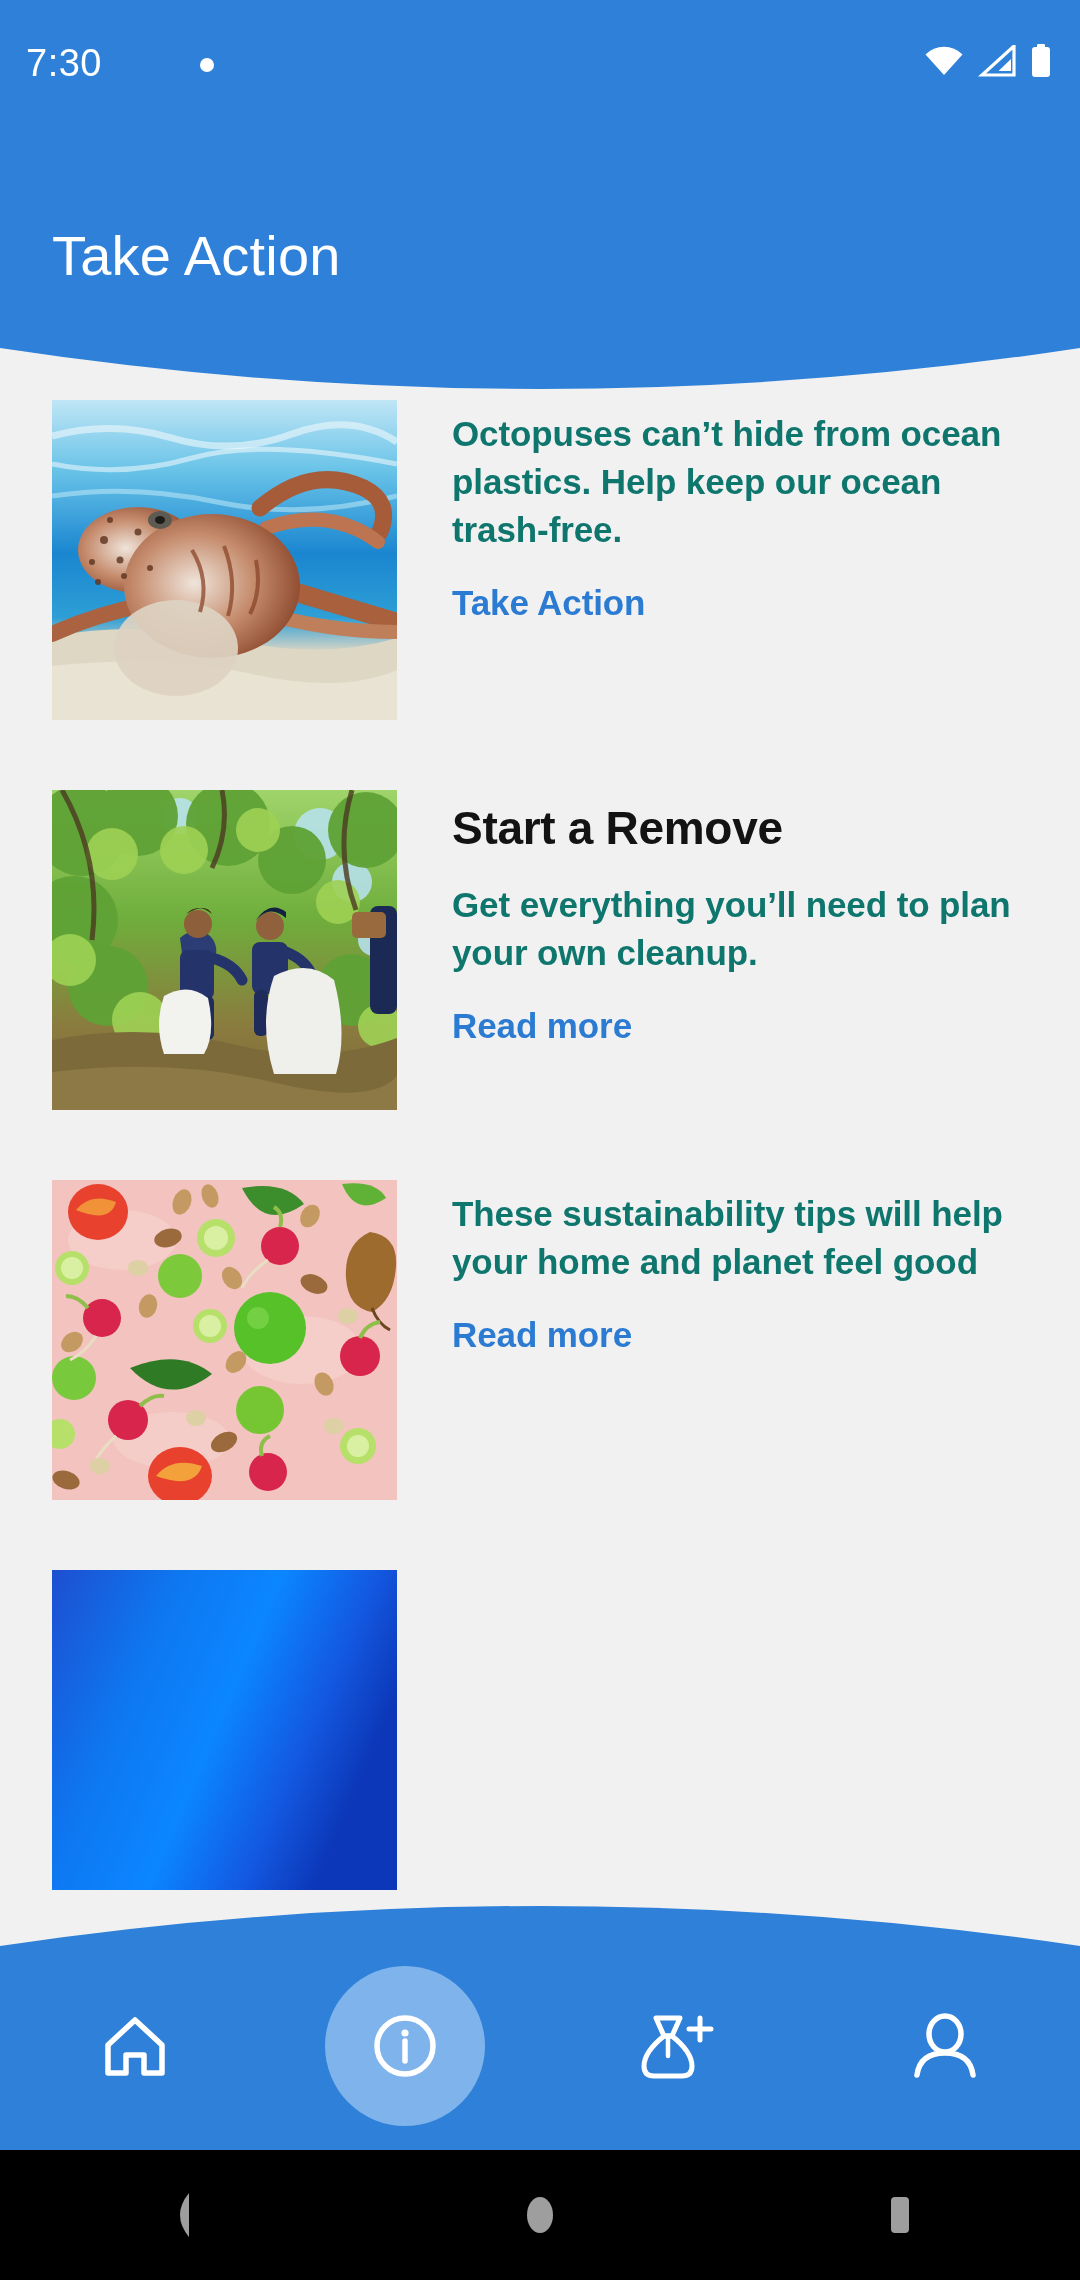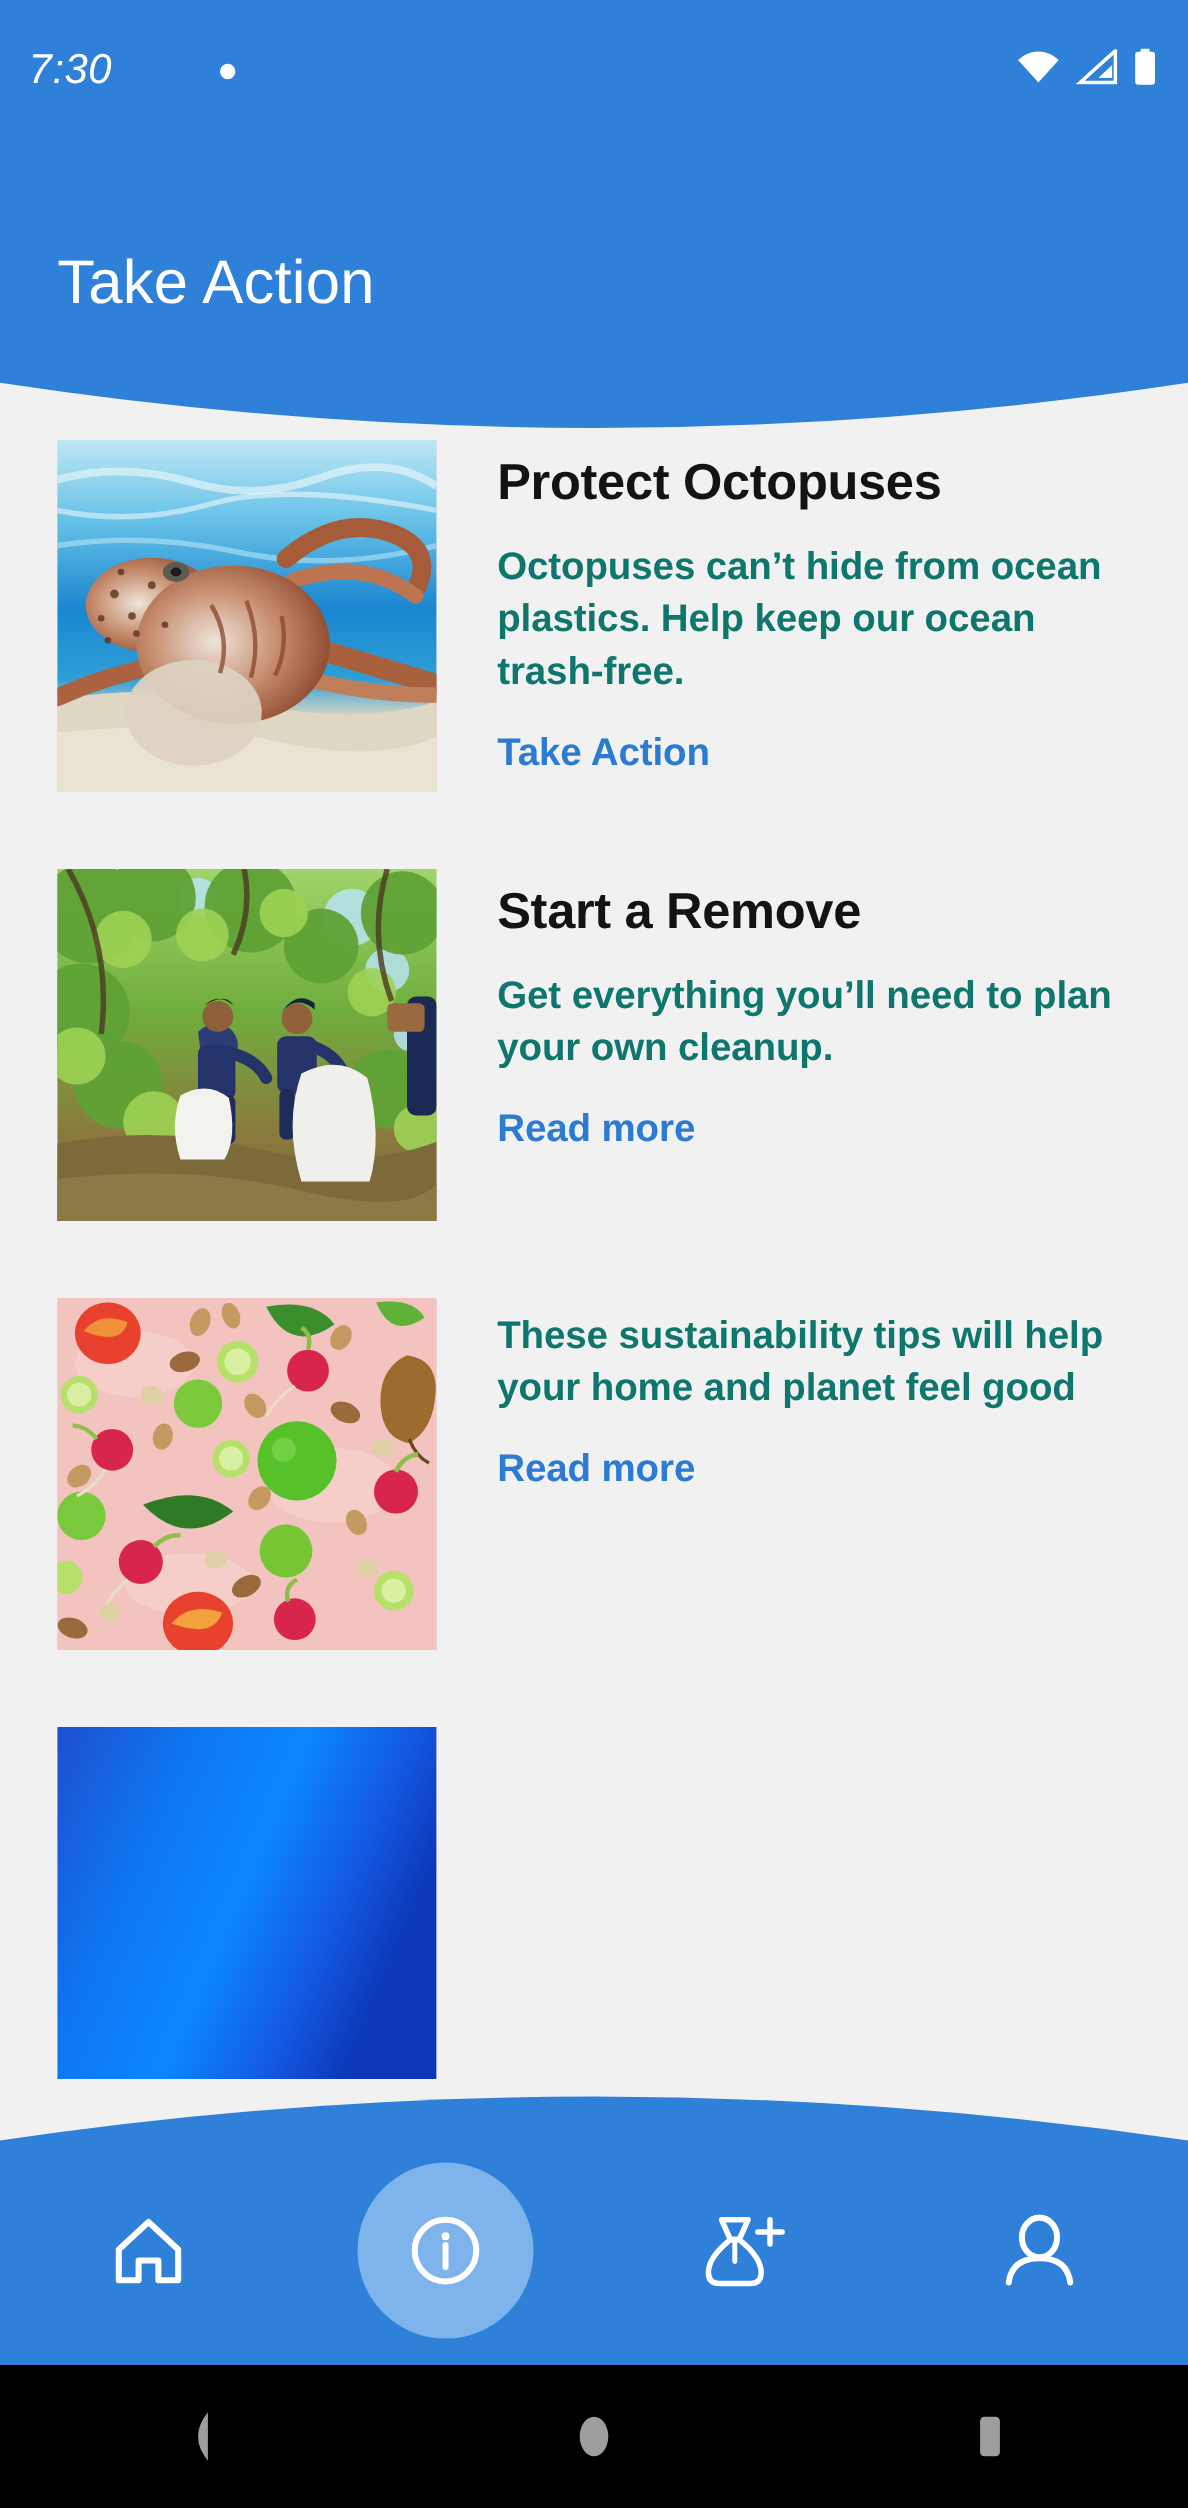--- a/index.html
+++ b/index.html
@@ -30,21 +30,21 @@
     position:absolute; left:0; top:0;
     width:1080px; height:420px;
   }
   #header-bg svg { display:block; width:1080px; height:420px; }
 
   
   #status-bar {
     position:absolute; left:0; top:0;
     width:1080px; height:104px;
     z-index:6;
-    display:flex; align-items:center;font-style:italic;
+    display:flex; align-items:center;
   }
   #status-time {
     position:absolute; left:26px; top:44px;
     color:#ffffff; font-size:38px; letter-spacing:0.5px;
     line-height:38px; font-weight:400;
   }
   #status-dot {
     position:absolute; left:200px; top:58px;
     width:14px; height:14px; border-radius:50%;
     background:#ffffff;
@@ -263,21 +263,20 @@
               <circle cx="46" cy="182" r="3"></circle>
           </g>
           <g stroke="#8a4628" stroke-width="4" fill="none" opacity="0.75">
             <path d="M140 150 q18 30 8 62"></path>
             <path d="M172 146 q14 36 4 70"></path>
             <path d="M204 160 q6 30 -6 54"></path>
           </g>
         </svg>
       </div>
       <div class="card-body">
-        <div class="card-title">Protect Octopuses</div>
         <div class="card-desc">Octopuses can’t hide from ocean plastics. Help keep our ocean trash-free.</div>
         <div class="card-link">Take Action</div>
       </div>
     </div>
 
     <div class="card">
       <div class="card-thumb">
         <svg viewBox="0 0 345 320" preserveAspectRatio="none">
           <defs>
             <linearGradient id="g-forest" x1="0" y1="0" x2="0" y2="1">

